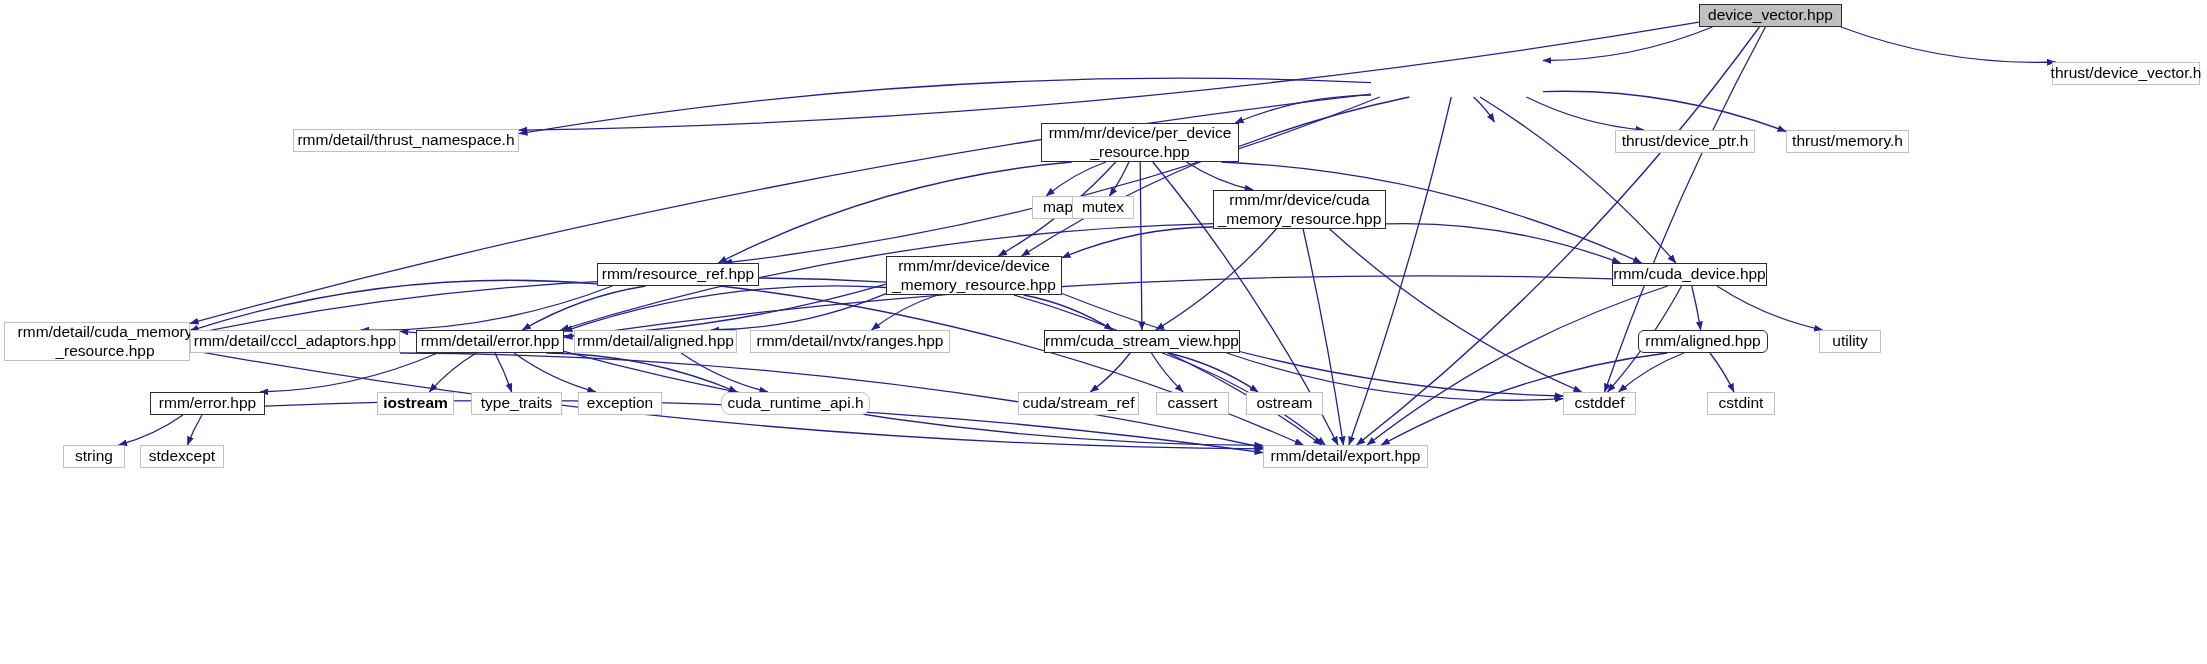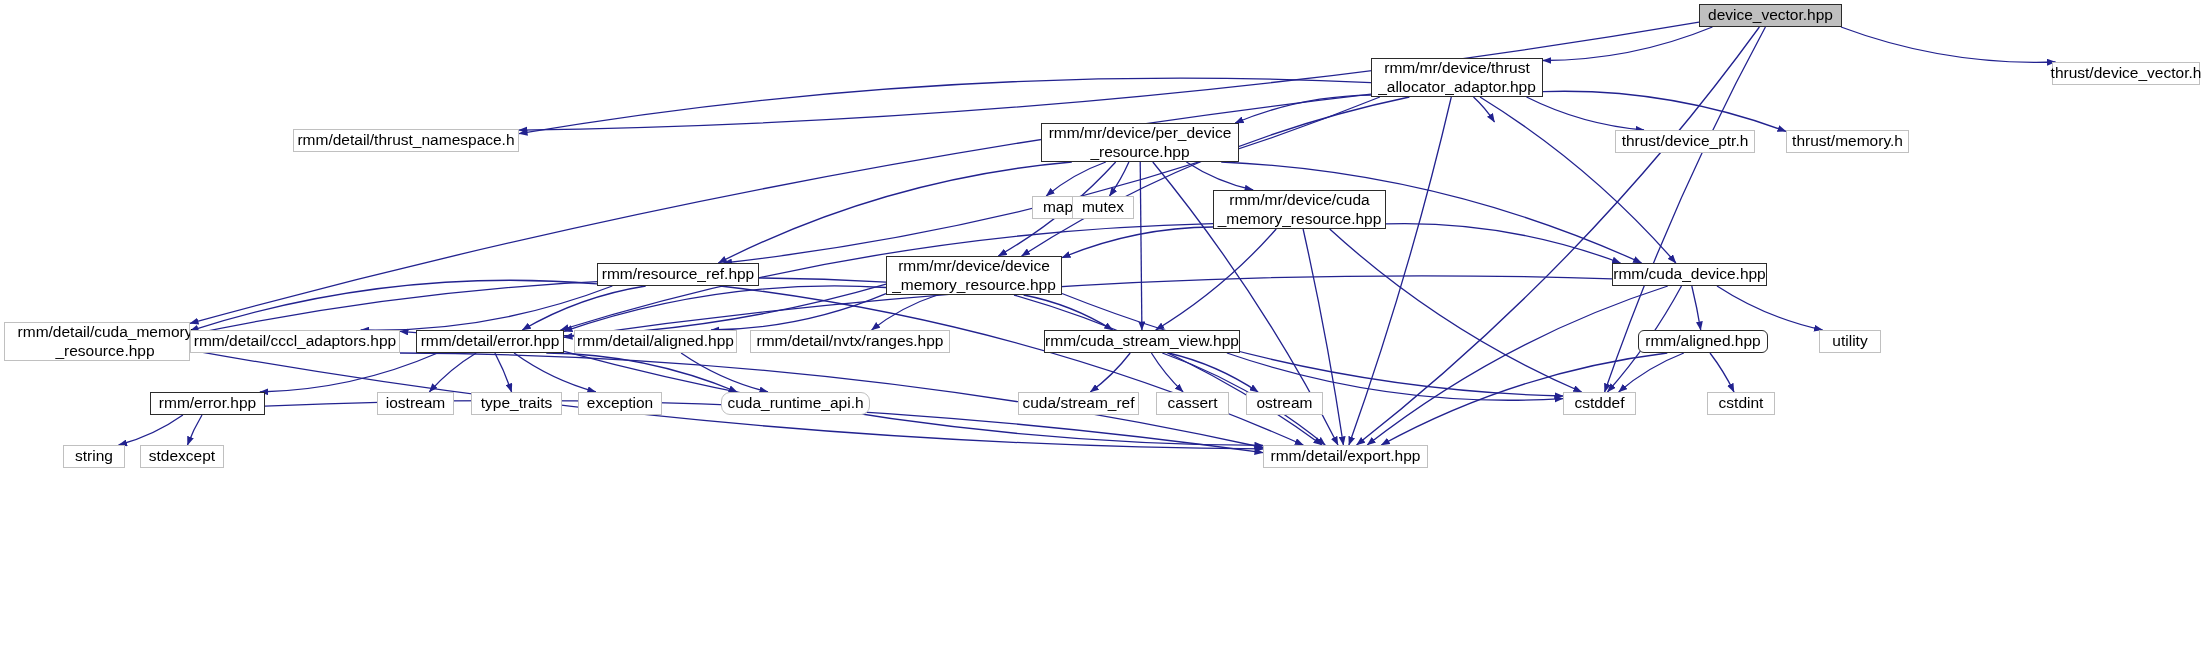--- a/index.html
+++ b/index.html
@@ -125,22 +125,20 @@
         <path d="M1162.3,353.0 Q1251.8,384.8 1325.2,445.0" marker-end="url(#arrow)"></path>
         <path d="M1683.8,353.0 Q1647.9,366.9 1618.7,392.0" marker-end="url(#arrow)"></path>
         <path d="M1710.0,353.0 Q1724.0,371.3 1734.0,392.0" marker-end="url(#arrow)"></path>
         <path d="M1667.3,353.0 Q1515.5,371.8 1381.3,445.0" marker-end="url(#arrow)"></path>
         <path d="M400.0,353.0 Q836.5,354.5 1263.0,447.5" marker-end="url(#arrow)"></path>
         <path d="M190.0,350.1 Q722.3,445.3 1263.0,448.9" marker-end="url(#arrow)"></path>
       </g>
   </svg>
 <div class="node root" style="left: 1699px; top: 4px; width: 143px; height: 23px;"><span class="label">device_vector.hpp</span></div>
     <div class="node " style="left: 2052px; top: 62px; width: 148px; height: 23px;"><span class="label">thrust/device_vector.h</span></div>
-    <div class="node strong" style="left: 1371px; top: 58px; width: 172px; height: 39px;"><span class="label">rmm/mr/device/thrust
-_allocator_adaptor.hpp</span></div>
     <div class="node " style="left: 293px; top: 129px; width: 226px; height: 23px;"><span class="label">rmm/detail/thrust_namespace.h</span></div>
     <div class="node strong" style="left: 1041px; top: 123px; width: 198px; height: 39px;"><span class="label">rmm/mr/device/per_device
 _resource.hpp</span></div>
     <div class="node " style="left: 1615px; top: 130px; width: 140px; height: 23px;"><span class="label">thrust/device_ptr.h</span></div>
     <div class="node " style="left: 1786px; top: 130px; width: 123px; height: 23px;"><span class="label">thrust/memory.h</span></div>
     <div class="node " style="left: 1000px; top: 196px; width: 52px; height: 23px; margin-left: 32px;"><span class="label">map</span></div>
     <div class="node " style="left: 1072px; top: 196px; width: 62px; height: 23px;"><span class="label">mutex</span></div>
     <div class="node strong" style="left: 1213px; top: 190px; width: 173px; height: 39px;"><span class="label">rmm/mr/device/cuda
 _memory_resource.hpp</span></div>
     <div class="node strong" style="left: 597px; top: 263px; width: 162px; height: 23px;"><span class="label">rmm/resource_ref.hpp</span></div>
@@ -149,21 +147,21 @@
     <div class="node strong" style="left: 1612px; top: 263px; width: 155px; height: 23px;"><span class="label">rmm/cuda_device.hpp</span></div>
     <div class="node " style="left: 4px; top: 322px; width: 186px; height: 39px; padding-left: 16px;"><span class="label">rmm/detail/cuda_memory
 _resource.hpp</span></div>
     <div class="node " style="left: 190px; top: 330px; width: 210px; height: 23px;"><span class="label">rmm/detail/cccl_adaptors.hpp</span></div>
     <div class="node strong" style="left: 416px; top: 330px; width: 148px; height: 23px;"><span class="label">rmm/detail/error.hpp</span></div>
     <div class="node " style="left: 574px; top: 330px; width: 163px; height: 23px;"><span class="label">rmm/detail/aligned.hpp</span></div>
     <div class="node " style="left: 750px; top: 330px; width: 200px; height: 23px;"><span class="label">rmm/detail/nvtx/ranges.hpp</span></div>
     <div class="node strong" style="left: 1044px; top: 330px; width: 196px; height: 23px;"><span class="label">rmm/cuda_stream_view.hpp</span></div>
     <div class="node strong" style="left: 1638px; top: 330px; width: 130px; height: 23px; border-radius: 6px;"><span class="label">rmm/aligned.hpp</span></div>
     <div class="node " style="left: 1819px; top: 330px; width: 62px; height: 23px;"><span class="label">utility</span></div>
-    <div class="node " style="left: 377px; top: 392px; width: 77px; height: 23px;"><span class="label">iostream</span></div>
+    <div class="node " style="left: 377px; top: 392px; width: 77px; height: 23px; font-weight: bold;"><span class="label">iostream</span></div>
     <div class="node " style="left: 471px; top: 392px; width: 91px; height: 23px;"><span class="label">type_traits</span></div>
     <div class="node " style="left: 578px; top: 392px; width: 84px; height: 23px;"><span class="label">exception</span></div>
     <div class="node " style="left: 721px; top: 392px; width: 149px; height: 23px; border-radius: 9px;"><span class="label">cuda_runtime_api.h</span></div>
     <div class="node strong" style="left: 150px; top: 392px; width: 115px; height: 23px;"><span class="label">rmm/error.hpp</span></div>
     <div class="node " style="left: 1018px; top: 392px; width: 121px; height: 23px;"><span class="label">cuda/stream_ref</span></div>
     <div class="node " style="left: 1156px; top: 392px; width: 73px; height: 23px;"><span class="label">cassert</span></div>
     <div class="node " style="left: 1246px; top: 392px; width: 77px; height: 23px;"><span class="label">ostream</span></div>
     <div class="node " style="left: 1563px; top: 392px; width: 73px; height: 23px;"><span class="label">cstddef</span></div>
     <div class="node " style="left: 1707px; top: 392px; width: 68px; height: 23px;"><span class="label">cstdint</span></div>
     <div class="node " style="left: 63px; top: 445px; width: 62px; height: 23px;"><span class="label">string</span></div>

